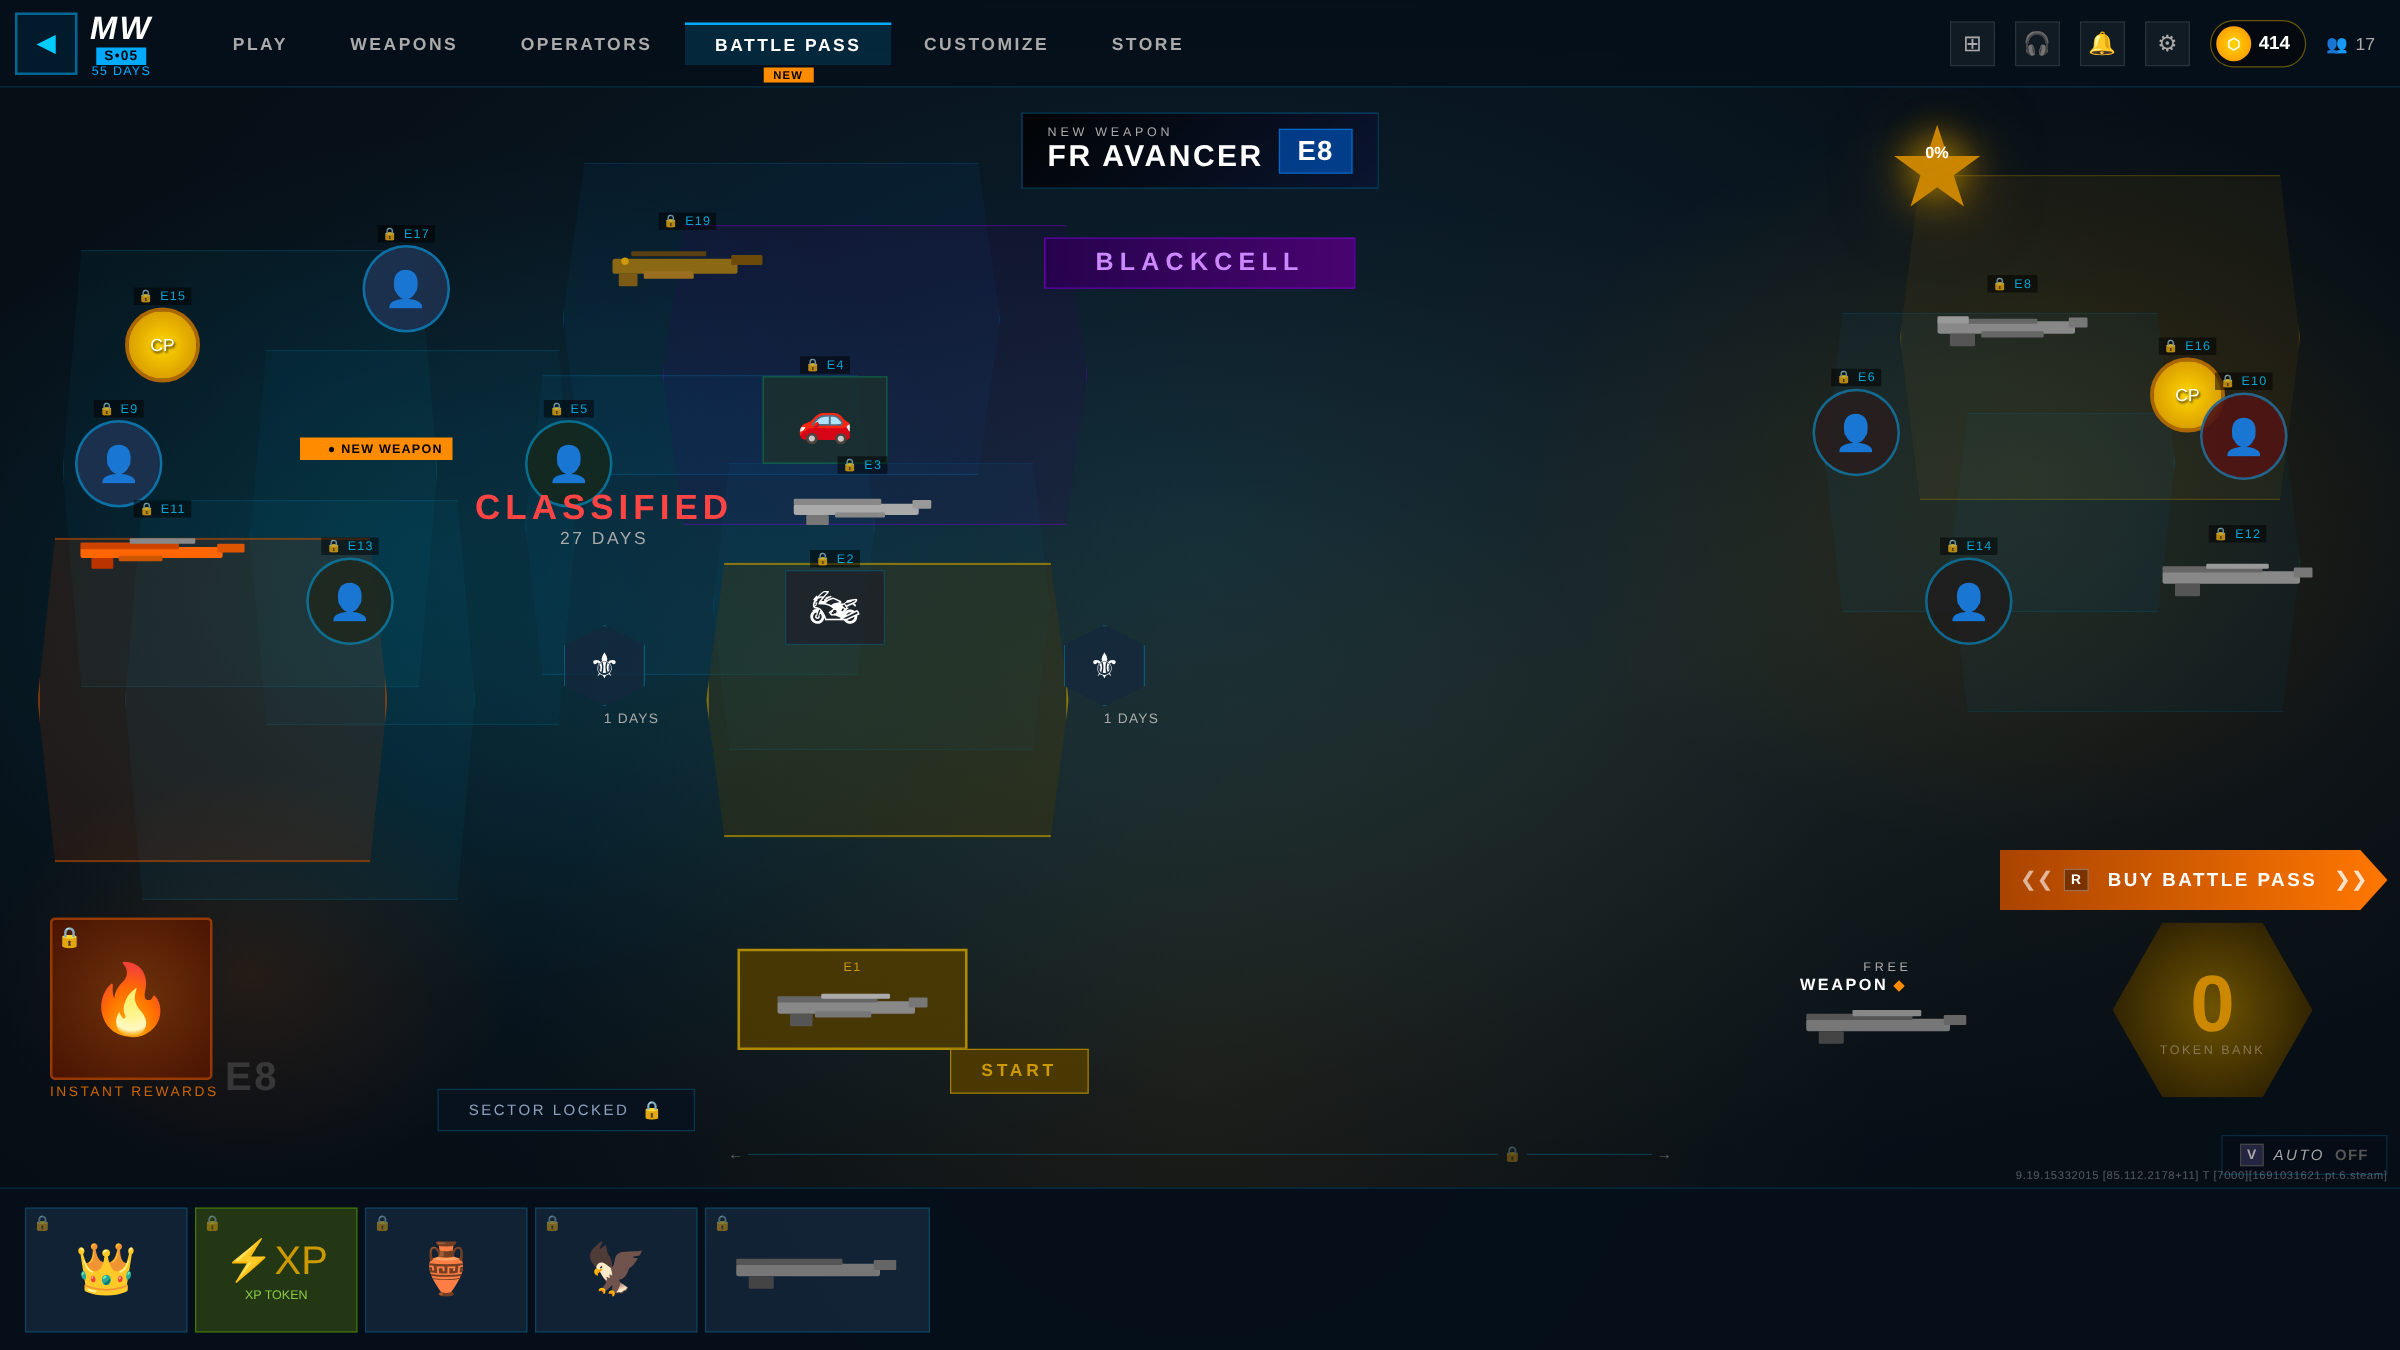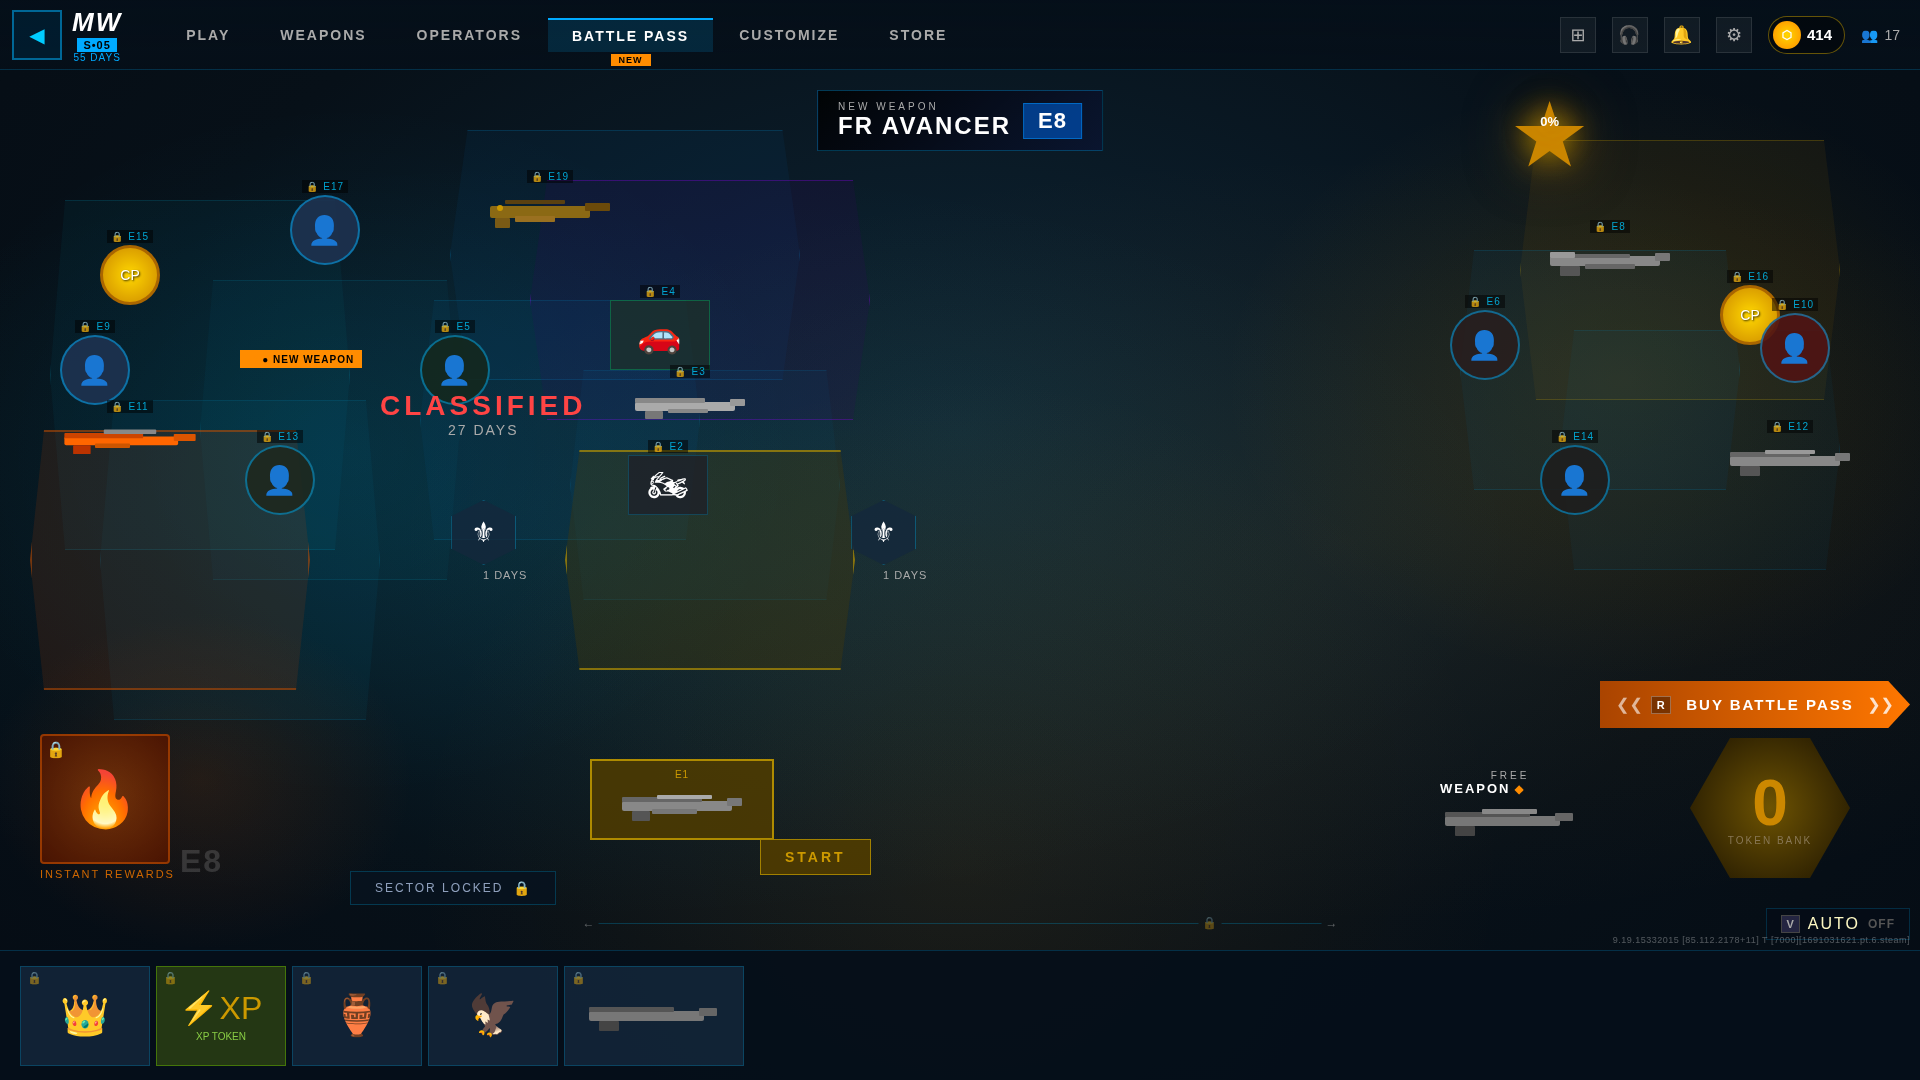--- a/index.html
+++ b/index.html
@@ -455,20 +455,21 @@
 <div class="map-area">
 
   <div style="position:absolute;top:20px;left:50%;transform:translateX(-50%);text-align:right;display:flex;align-items:center;gap:12px;background:linear-gradient(135deg,rgba(0,0,0,0.85)0%,rgba(10,20,50,0.8)100%);border:1px solid rgba(0,180,255,0.3);padding:10px 20px;">
     <div style="text-align:left;">
       <div style="font-size:10px;color:#aaa;letter-spacing:3px;">NEW WEAPON</div>
       <div style="font-size:24px;font-weight:900;color:#fff;letter-spacing:2px;">FR AVANCER</div>
     </div>
     <div style="font-size:22px;font-weight:900;color:#fff;background:rgba(0,80,180,0.7);border:1px solid rgba(0,150,255,0.5);padding:4px 14px;letter-spacing:1px;">E8</div>
   </div>
 
+  <div style="position:absolute;top:120px;left:50%;transform:translateX(-50%);background:linear-gradient(90deg,rgba(40,0,80,0.9),rgba(80,0,120,0.9));border:1px solid rgba(150,0,255,0.5);padding:8px 40px;font-size:20px;font-weight:900;letter-spacing:5px;color:#cc88ff;text-transform:uppercase;">BLACKCELL</div>
 
   <div style="position:absolute;top:20px;right:330px;text-align:center;">
     <div style="font-size:90px;color:#cc8800;line-height:1;text-shadow:0 0 30px rgba(200,150,0,0.9),0 0 60px rgba(200,120,0,0.5);position:relative;">
       ★
       <div style="position:absolute;top:25px;left:50%;transform:translateX(-50%);font-size:13px;font-weight:900;color:#fff;white-space:nowrap;">0%</div>
     </div>
   </div>
 
   <div class="map-node" style="left:100px;top:160px;">
     <div class="node-tag">🔒 E15</div>
@@ -680,21 +681,21 @@
 
     <div style="position:relative;width:180px;height:160px;margin-right:40px;">
       <div style="width:160px;height:140px;background:radial-gradient(circle,rgba(120,90,0,0.9),rgba(30,20,0,0.95));clip-path:polygon(25%0%,75%0%,100%50%,75%100%,25%100%,0%50%);border:0;display:flex;flex-direction:column;align-items:center;justify-content:center;">
         <div style="font-size:64px;font-weight:900;color:#cc8800;line-height:1;">0</div>
         <div style="font-size:10px;color:#887755;letter-spacing:2px;text-transform:uppercase;">TOKEN BANK</div>
       </div>
     </div>
 
     <div style="display:flex;align-items:center;gap:8px;background:rgba(5,12,22,0.9);border:1px solid rgba(0,140,200,0.25);padding:6px 14px;">
       <div style="background:rgba(40,40,70,0.9);color:#aaa;font-size:11px;font-weight:700;padding:2px 5px;border:1px solid #444;">V</div>
-      <div style="font-size:16px;color:#fef9c3;letter-spacing:2px;">AUTO</div>
+      <div style="font-size:12px;color:#a3a3a3;letter-spacing:2px;font-style:italic;">AUTO</div>
       <div style="font-size:12px;color:#555;font-weight:700;letter-spacing:1px;">OFF</div>
     </div>
   </div>
 
   <div style="position:absolute;bottom:150px;left:50%;transform:translateX(-50%);display:flex;align-items:center;gap:4px;color:rgba(255,255,255,0.35);font-size:12px;">
     <span>←</span>
     <span style="width:600px;height:1px;background:rgba(0,150,200,0.3);display:inline-block;"></span>
     <span>🔒</span>
     <span style="width:100px;height:1px;background:rgba(0,150,200,0.3);display:inline-block;"></span>
     <span>→</span>

